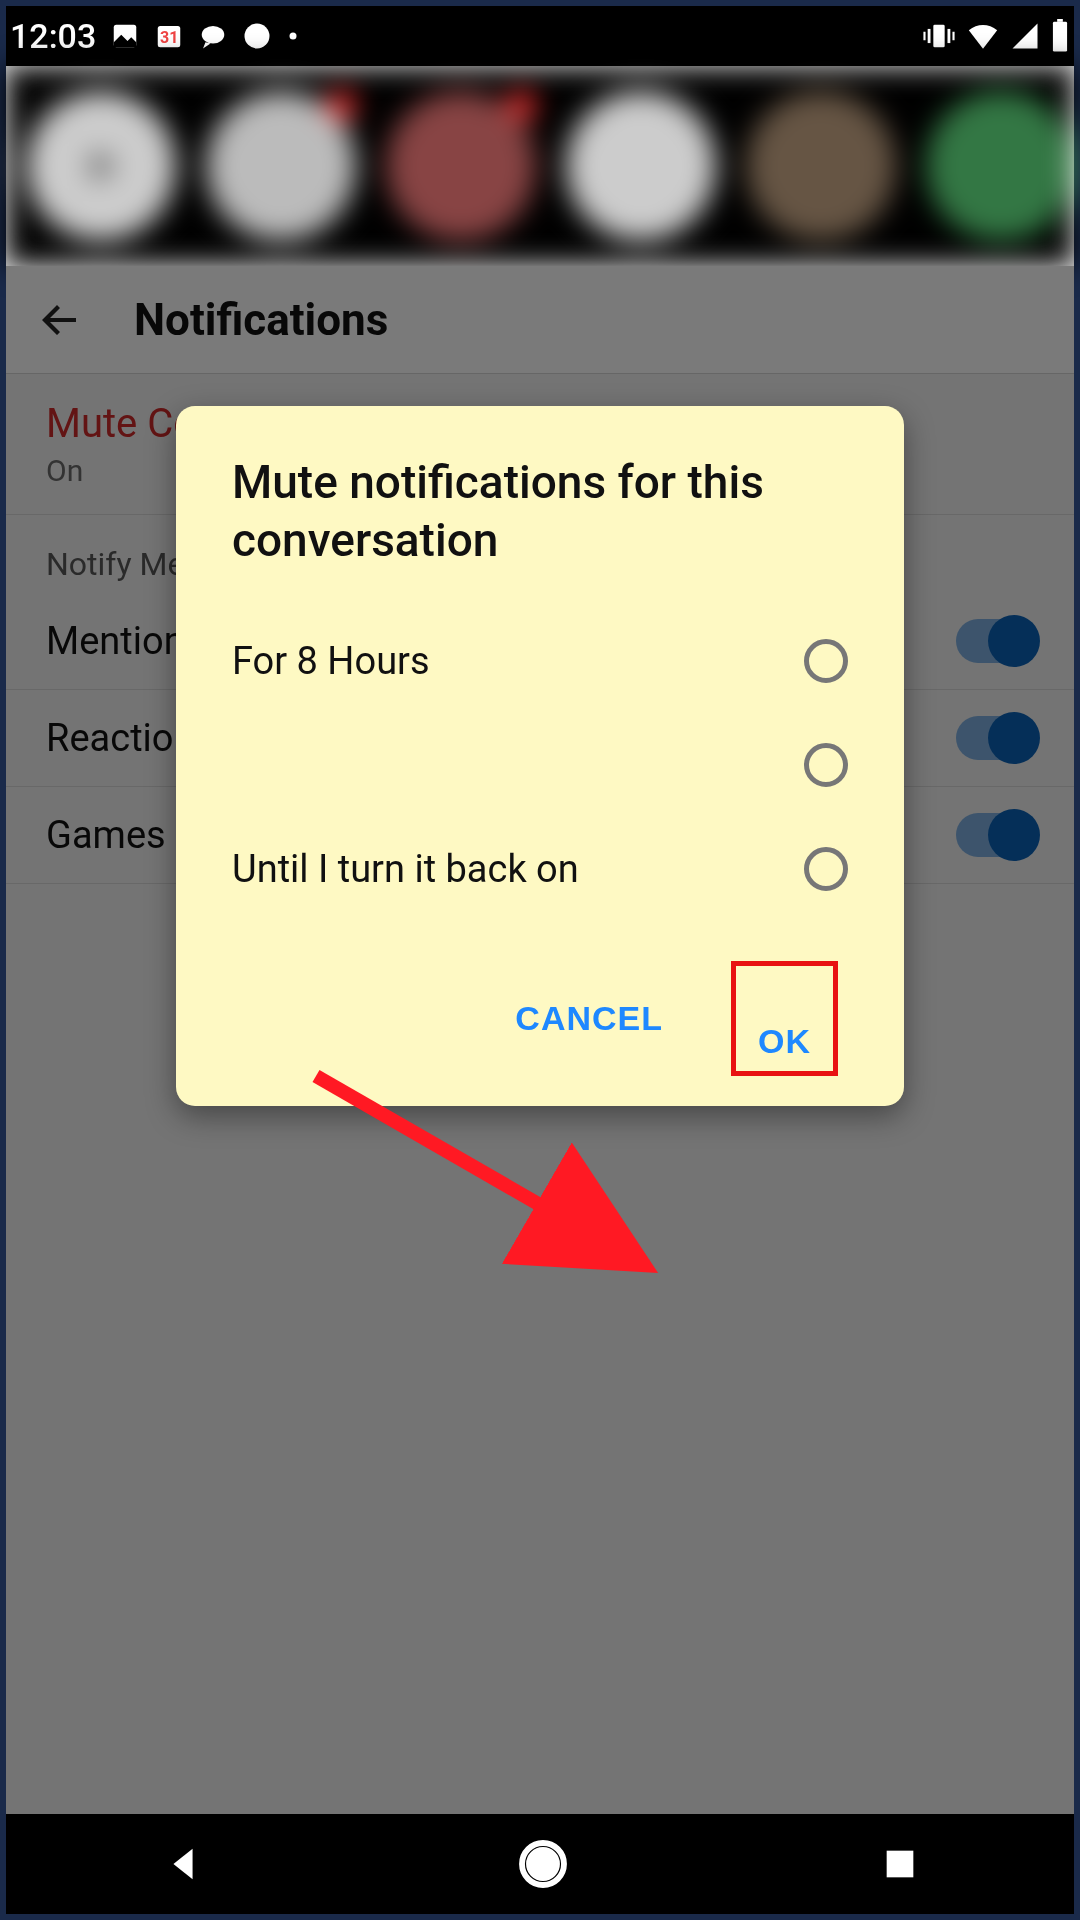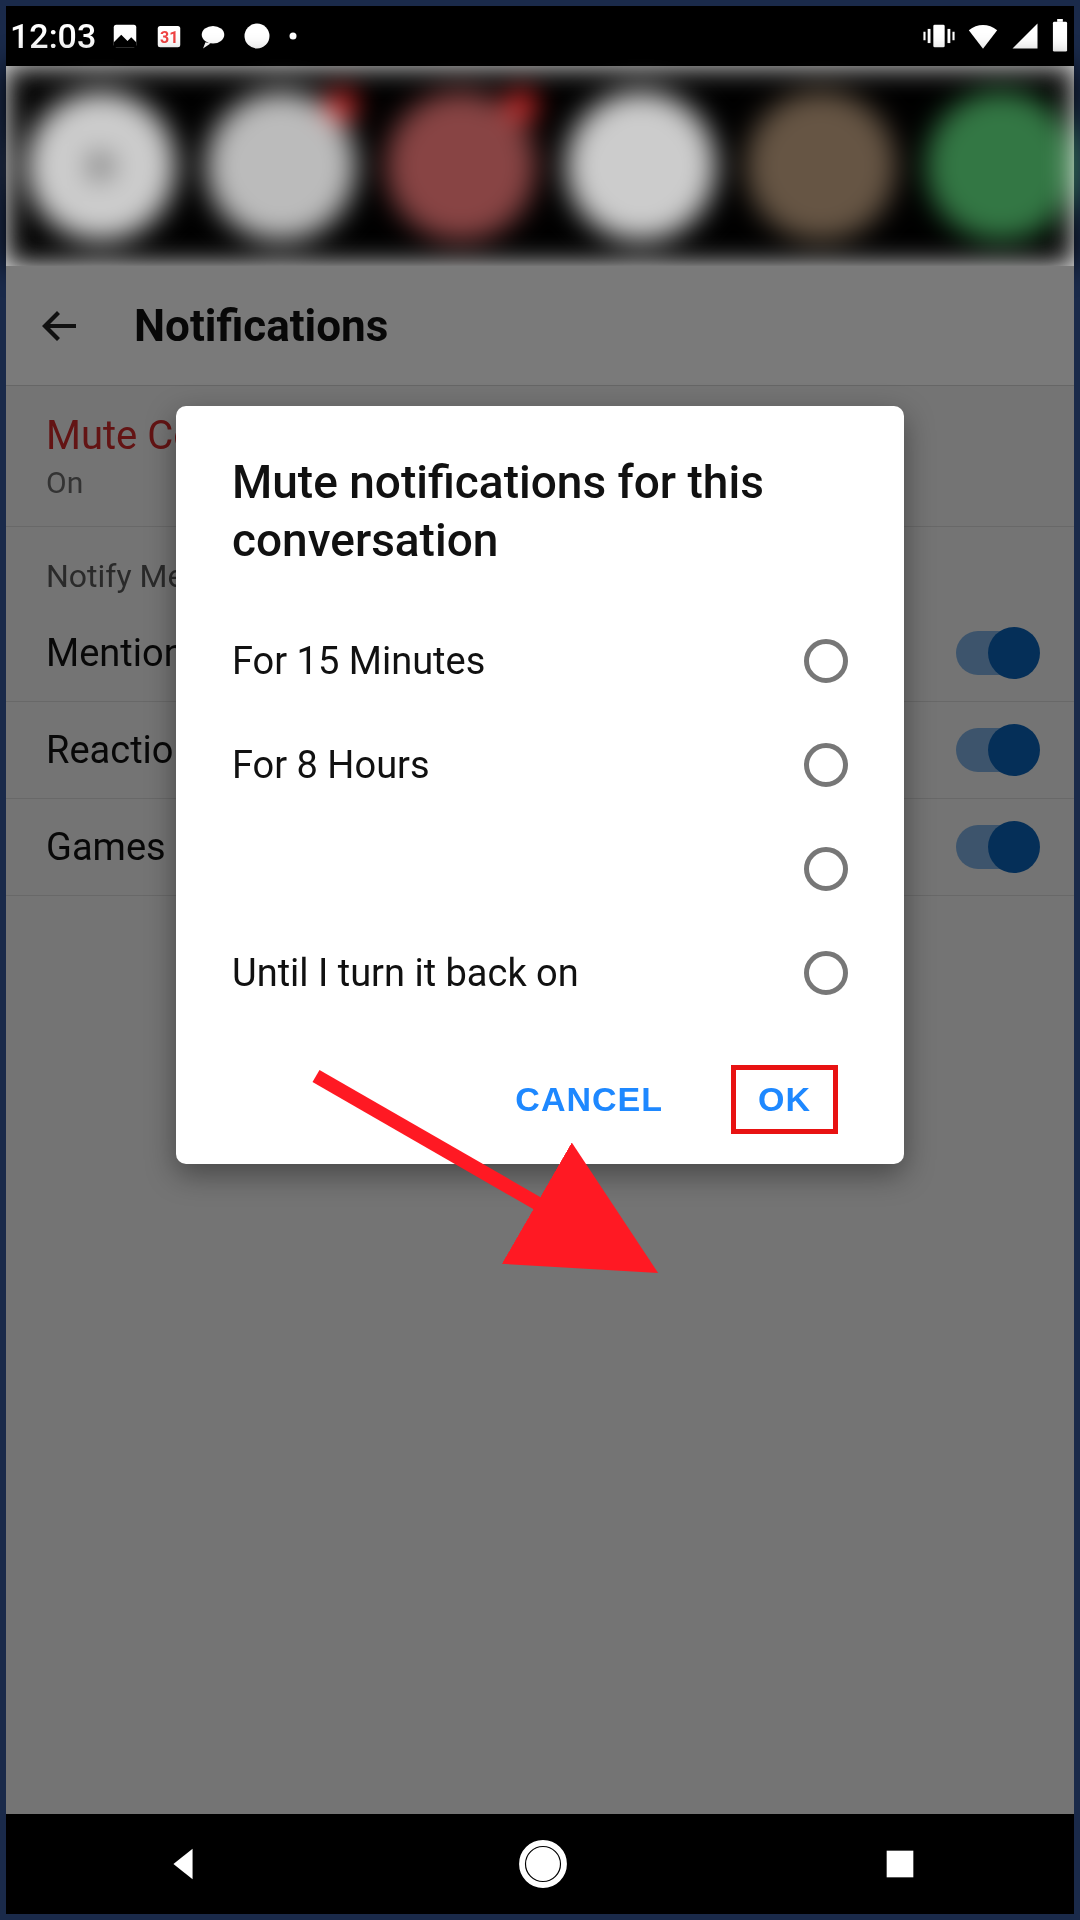--- a/index.html
+++ b/index.html
@@ -50,21 +50,21 @@
   .story.dot::after{
     content:''; position:absolute; top:0; right:0; width:28px; height:28px; background:#f33; border-radius:50%;
   }
   
   .content {
     position: absolute;
     top: 260px; left: 0; right: 0; bottom: 100px;
     background: #e8e8e8;
   }
   .toolbar {
-    height: 120px;
+    height: 108px;
     background: #f5f5f5;
     display: flex;
     align-items: center;
     padding: 0 30px;
     gap: 50px;
     border-bottom: 1px solid #ccc;
   }
   .toolbar .title {
     font-size: 44px;
     font-weight: 700;
@@ -102,22 +102,22 @@
   .scrim {
     position: absolute;
     top: 260px; left: 0; right: 0; bottom: 100px;
     background: rgba(0,0,0,0.5);
   }
   
   .dialog {
     position: absolute;
     left: 170px; right: 170px;
     top: 400px;
-    background: #ffffff;
-    border-radius: 10px;
+    background: #fef9c3;
+    border-radius: 19px;
     box-shadow: 0 10px 30px rgba(0,0,0,0.4);
     padding: 48px 56px 30px;
   }
   .dialog-title {
     font-size: 46px;
     font-weight: 500;
     color: #111;
     line-height: 1.25;
     margin-bottom: 40px;
   }
@@ -284,38 +284,34 @@
           <span class="switch"></span>
         </div>
       </div>
     </div>
 
     <div class="scrim"></div>
 
     <div class="dialog">
       <div class="dialog-title">Mute notifications for this conversation</div>
       <div class="option">
-        <span>For 15 Minutes</span>
-        <span class="radio"></span>
-      </div>
-      <div class="option">
         <span>For 8 Hours</span>
         <span class="radio"></span>
       </div>
       <div class="option">
         <span class="radio"></span>
       </div>
       <div class="option">
         <span>Until I turn it back on</span>
         <span class="radio"></span>
       </div>
       <div class="dialog-actions">
         <button class="dlg-btn">CANCEL</button>
         <span class="ok-highlight">
-          <button class="dlg-btn" style="padding:0;">OK</button>
+          <button class="dlg-btn" style="padding:0;margin-top:46px;">OK</button>
         </span>
       </div>
     </div>
 
     <svg class="annotation-arrow" width="380" height="280" style="left:300px; top:1060px;">
       <defs>
         <marker id="arrowhead" markerWidth="12" markerHeight="12" refX="9" refY="5" orient="auto">
           <path d="M0 0 L10 5 L0 10 Z" fill="#ff1923"></path>
         </marker>
       </defs>

